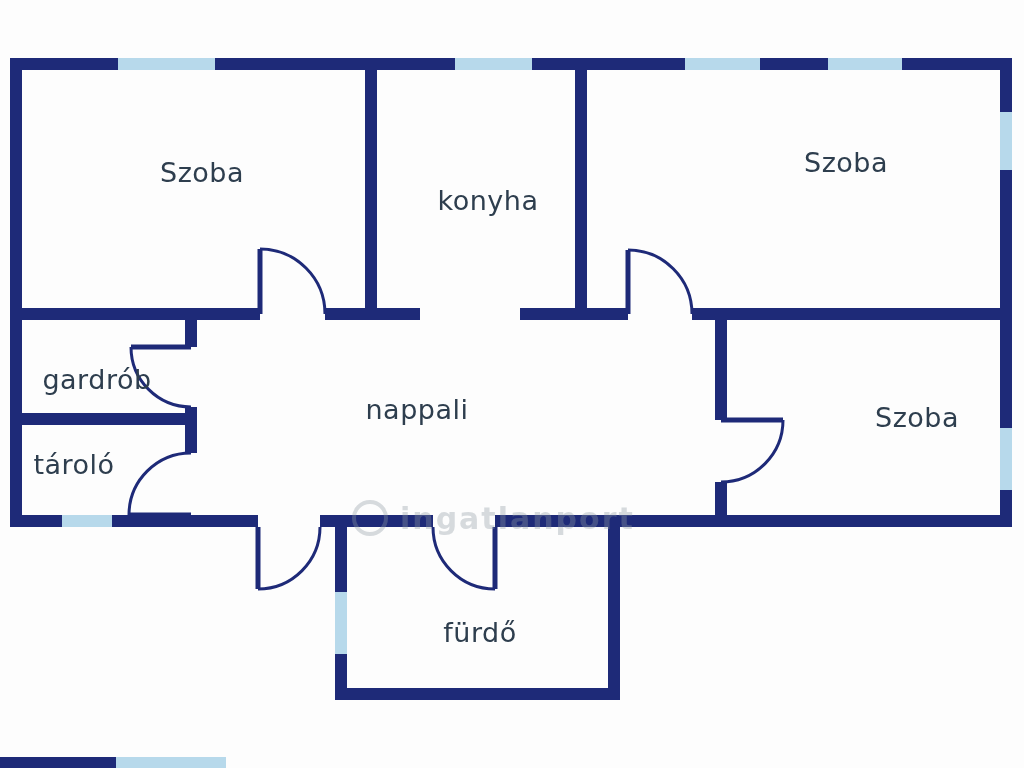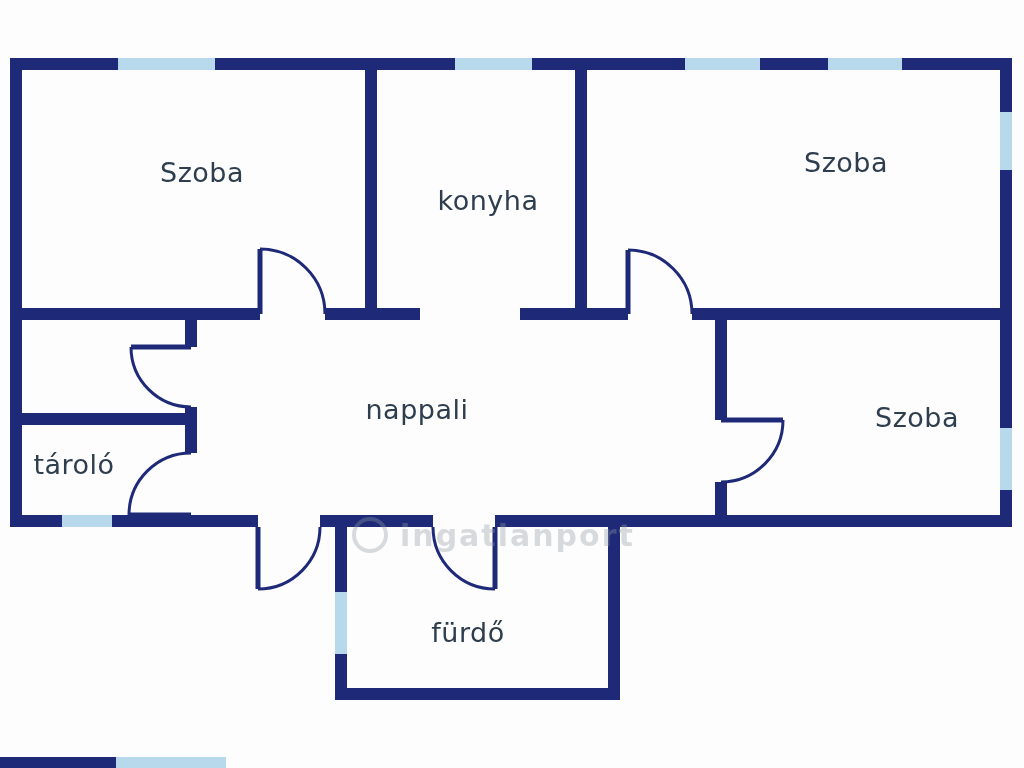--- a/index.html
+++ b/index.html
@@ -17,21 +17,21 @@
   .w{position:absolute;background:var(--wall);z-index:2;}
   .win{position:absolute;background:var(--window);z-index:3;}
   .doors{position:absolute;left:0;top:0;z-index:2;}
   .room-label{
     position:absolute;transform:translate(-50%,-50%);
     font-size:27px;font-weight:500;color:var(--label);
     letter-spacing:.5px;white-space:nowrap;z-index:5;
   }
   .watermark{
     position:absolute;left:352px;top:500px;display:flex;align-items:center;gap:12px;
-    color:#8f9aa3;opacity:.35;z-index:4;font-size:30px;font-weight:600;letter-spacing:2px;margin-top:17px;
+    color:#8f9aa3;opacity:.35;z-index:4;font-size:30px;font-weight:600;letter-spacing:2px;
   }
   .wm-ring{
     width:28px;height:28px;border:4px solid #8f9aa3;border-radius:50%;
     display:inline-block;
   }
 </style>
 </head>
 <body>
 
 <div id="stage">
@@ -94,23 +94,24 @@
     <line x1="258" y1="527" x2="258" y2="589" stroke="#1e2a78" stroke-width="5"></line>
     <path d="M258 589 A62 62 0 0 0 320 527" fill="none" stroke="#1e2a78" stroke-width="3"></path>
 
     <line x1="495" y1="527" x2="495" y2="589" stroke="#1e2a78" stroke-width="5"></line>
     <path d="M495 589 A62 62 0 0 1 433 527" fill="none" stroke="#1e2a78" stroke-width="3"></path>
   </svg>
 
   <div class="room-label" style="left:202px;top:172px">Szoba</div>
   <div class="room-label" style="left:488px;top:200px">konyha</div>
   <div class="room-label" style="left:846px;top:162px">Szoba</div>
+  <div class="room-label" style="left:97px;top:379px">gardrób</div>
   <div class="room-label" style="left:74px;top:464px">tároló</div>
   <div class="room-label" style="left:417px;top:409px">nappali</div>
   <div class="room-label" style="left:917px;top:417px">Szoba</div>
-  <div class="room-label" style="left:468px;top:632px">fürdő</div>
+  <div class="room-label" style="left:480px;top:632px">fürdő</div>
 
   <div class="watermark">
     <span class="wm-ring"></span>
     <span>ingatlanport</span>
   </div>
 
 </div>
 
 </body></html>

